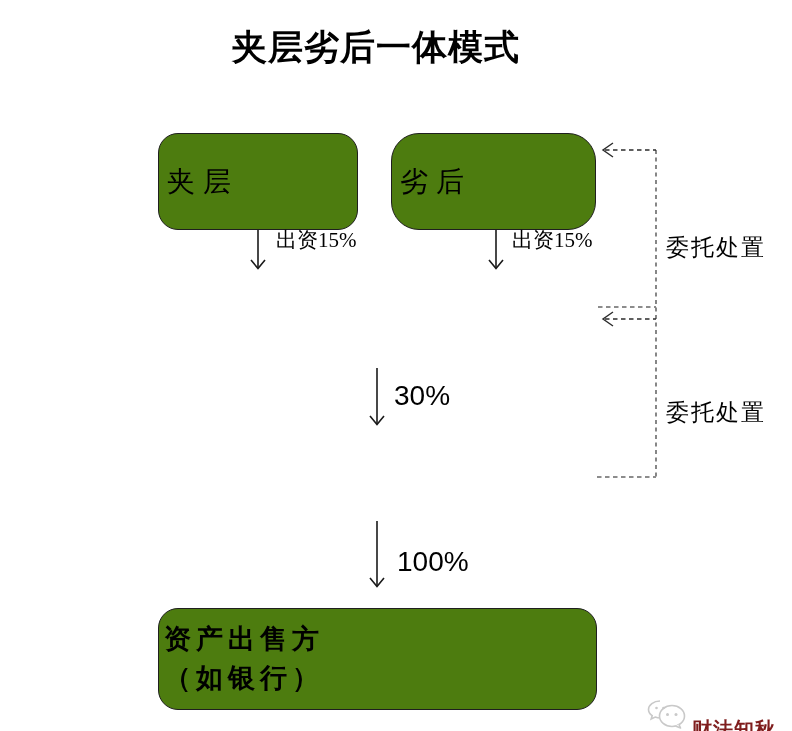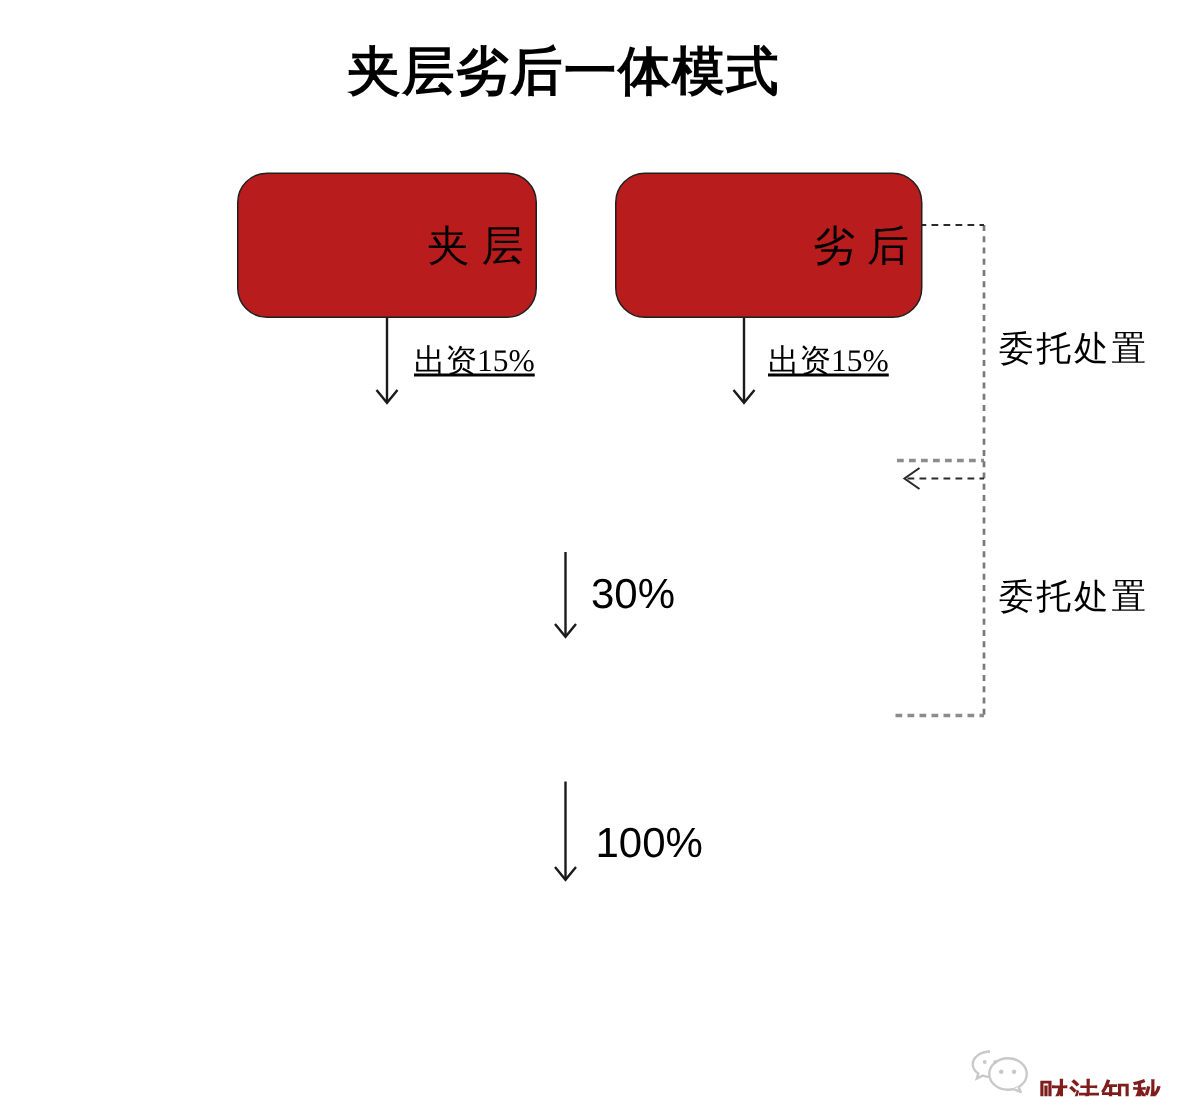--- a/index.html
+++ b/index.html
@@ -32,34 +32,35 @@
     font-size: 35px;
     letter-spacing: 1px;
     color: #000000;
     white-space: nowrap;
   }
   .node {
     position: absolute;
     box-sizing: border-box;
     border: 1.6px solid #1f1f1f;
     border-radius: 20px;
-    background: #b91c1c;
+    background: #4d7c0f;
     display: flex;
     align-items: center;
-    justify-content: flex-end;
+    justify-content: flex-start;
     text-align: center;
+    margin-top: 18px;
   }
   .node .cn {
     font-size: 28px;
     letter-spacing: 8px;
     text-indent: 8px; 
     color: #000000;
   }
   #node-jiaceng { left: 158px; top: 115px; width: 200px; height: 97px; }
-  #node-liehou  { left: 410px; top: 115px; width: 205px; height: 97px; }
+  #node-liehou  { left: 391px; top: 115px; width: 205px; height: 97px; border-radius: 28px; }
   #node-spv     { left: 157px; top: 272px; width: 441px; height: 96px; }
   #node-youxian { left: 158px; top: 428px; width: 439px; height: 93px; }
   #node-seller  { left: 158px; top: 590px; width: 439px; height: 102px; }
   #node-spv .latin {
     font-family: "Liberation Sans", "DejaVu Sans", sans-serif;
     font-weight: bold;
     font-size: 27px;
     letter-spacing: 1px;
   }
   #node-seller .seller-lines {
@@ -70,30 +71,30 @@
     line-height: 1.45;
   }
   .edge-label {
     position: absolute;
     white-space: nowrap;
     color: #000000;
   }
   .lbl-mixed {
     font-family: "Liberation Serif", "DejaVu Serif", serif;
     font-size: 21px;
-    text-decoration: underline;
   }
   .lbl-pct {
     font-family: "Liberation Sans", "DejaVu Sans", sans-serif;
     font-size: 28px;
   }
   .lbl-entrust {
     font-family: "Liberation Serif", "DejaVu Serif", serif;
     font-size: 23px;
     letter-spacing: 2px;
+    margin-top: 15px;
   }
   #lbl-chuzi-1   { left: 276px; top: 226px; }
   #lbl-chuzi-2   { left: 512px; top: 226px; }
   #lbl-30        { left: 394px; top: 380px; }
   #lbl-100       { left: 397px; top: 546px; }
   #lbl-entrust-1 { left: 666px; top: 217px; }
   #lbl-entrust-2 { left: 666px; top: 382px; }
   .watermark {
     position: absolute;
     left: 646px;
@@ -159,20 +160,26 @@
   <div class="node" id="node-jiaceng">
     <span class="cn">夹层</span>
   </div>
 
   <div class="node" id="node-liehou">
     <span class="cn">劣后</span>
   </div>
 
 
 
+  <div class="node" id="node-seller">
+    <div class="seller-lines">
+      <div>资产出售方</div>
+      <div>（如银行）</div>
+    </div>
+  </div>
 
   <div class="edge-label lbl-mixed" id="lbl-chuzi-1">出资15%</div>
   <div class="edge-label lbl-mixed" id="lbl-chuzi-2">出资15%</div>
   <div class="edge-label lbl-pct" id="lbl-30">30%</div>
   <div class="edge-label lbl-pct" id="lbl-100">100%</div>
   <div class="edge-label lbl-entrust" id="lbl-entrust-1">委托处置</div>
   <div class="edge-label lbl-entrust" id="lbl-entrust-2">委托处置</div>
 
   <div class="watermark">
     <svg width="42" height="30" viewBox="0 0 42 30">

